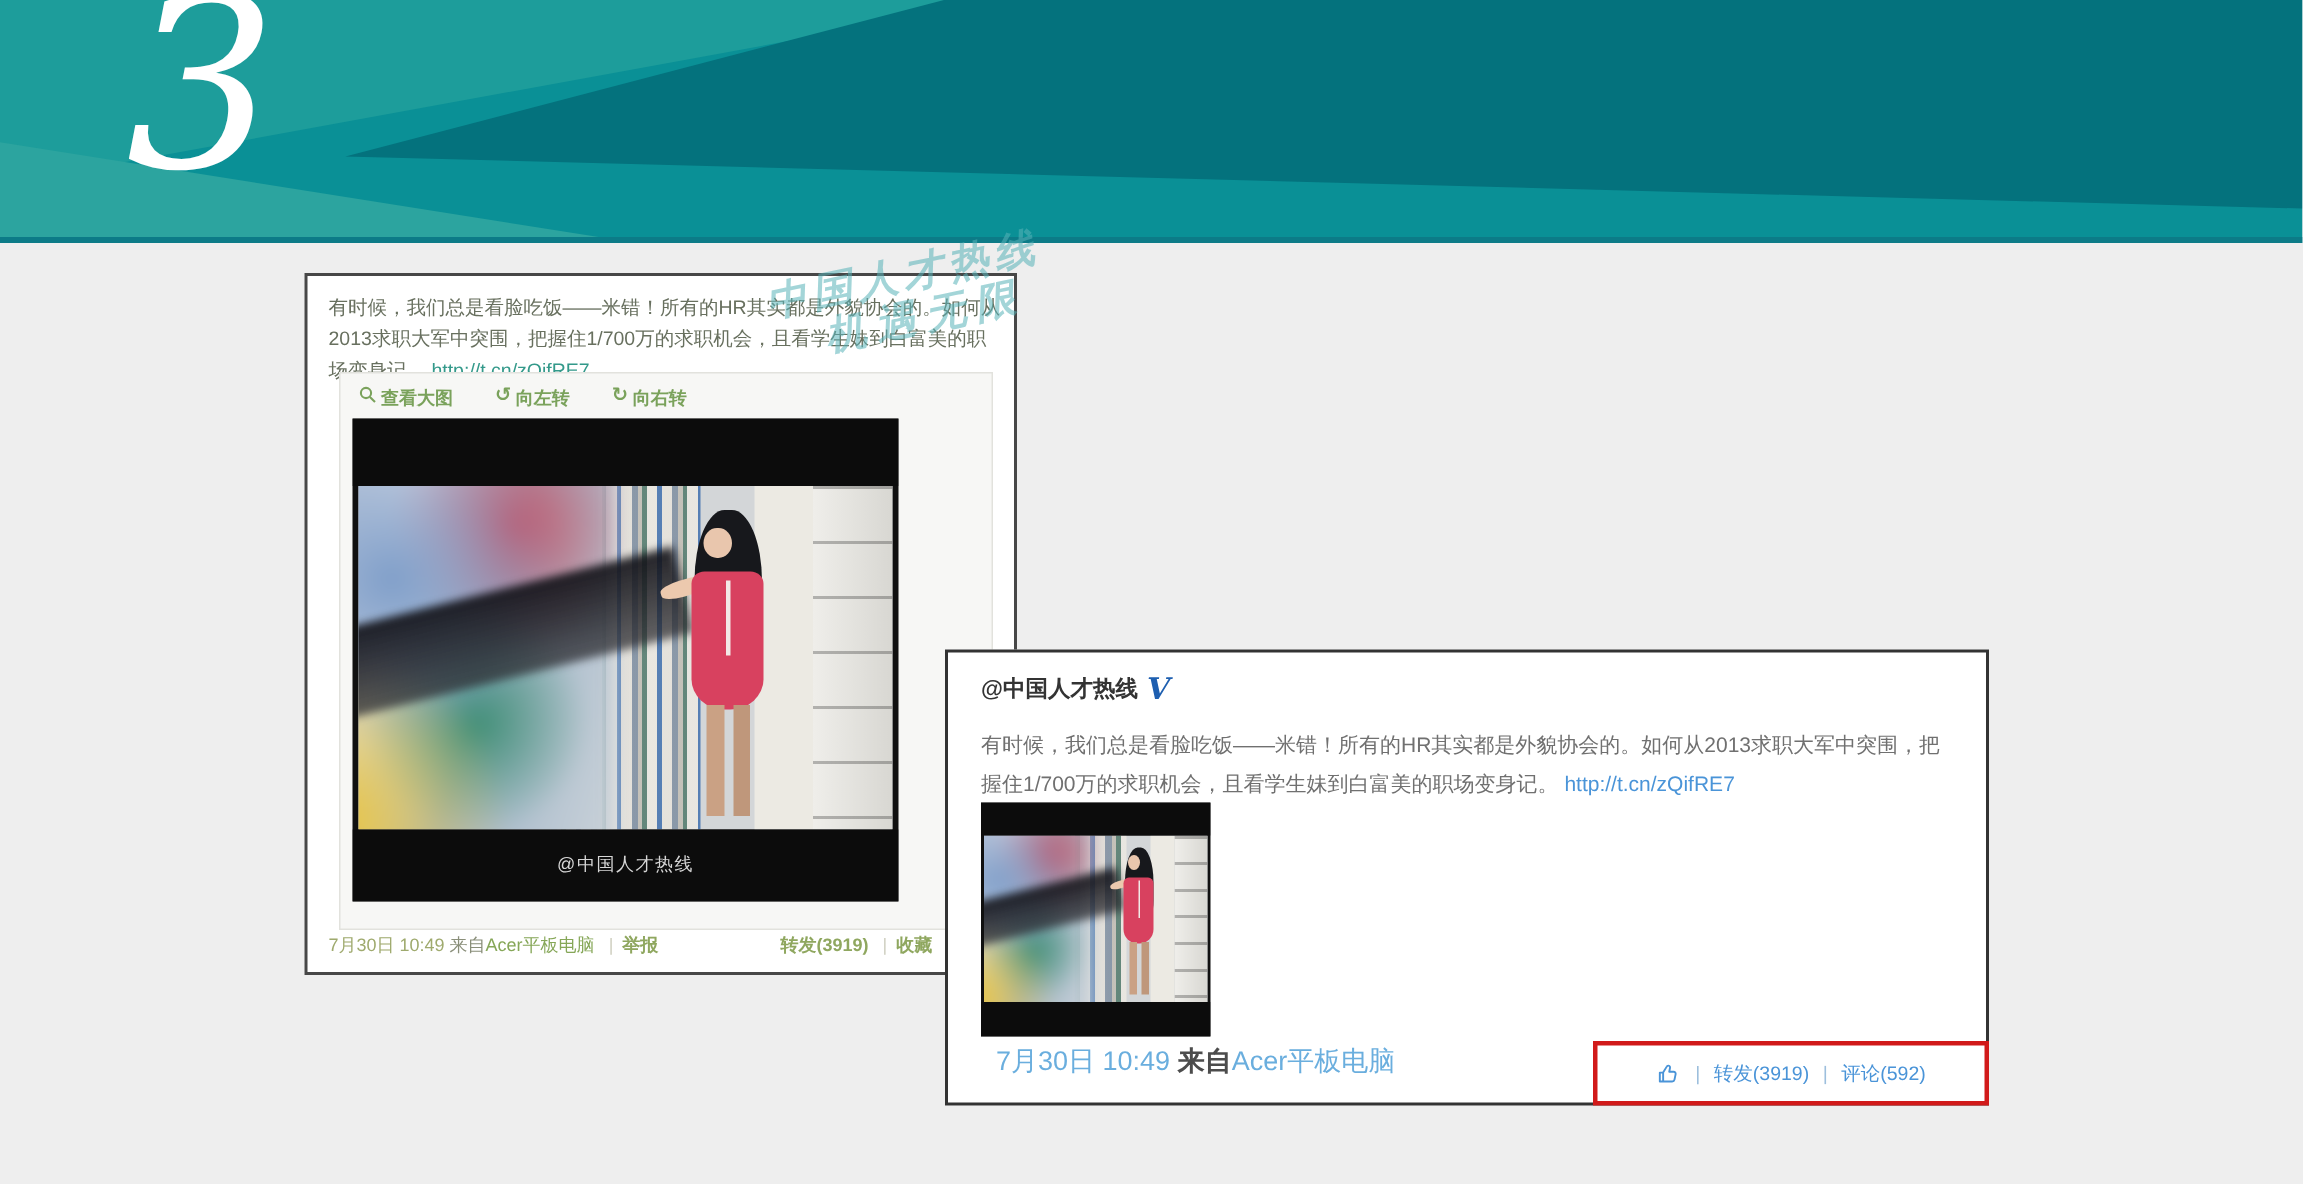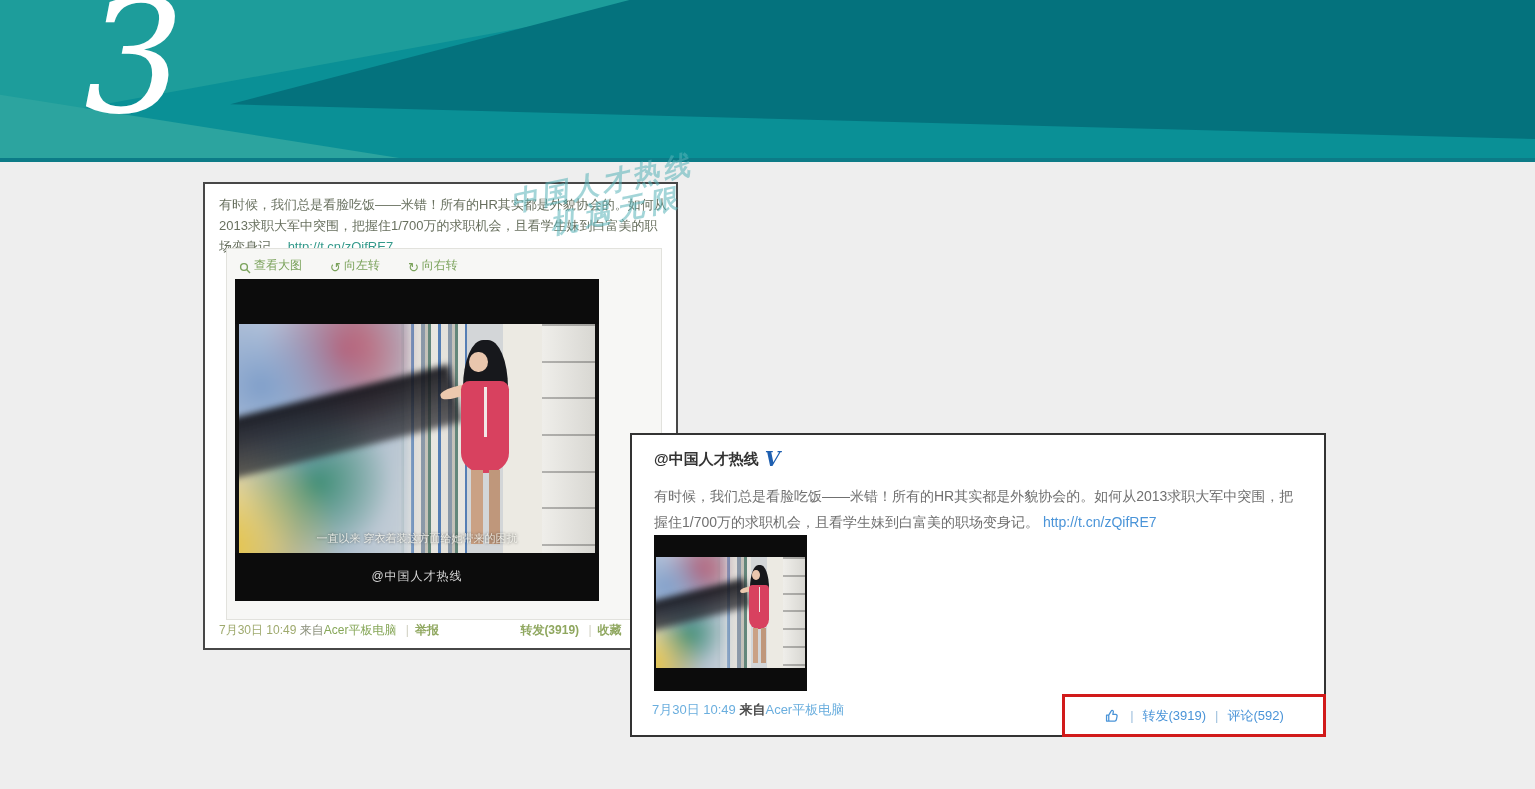--- a/index.html
+++ b/index.html
@@ -30,21 +30,21 @@
   .panel2 { left:630px; top:433px; width:696px; height:304px; border:2px solid #333333; z-index:3; }
 
   
   .p1-text { position:absolute; left:14px; top:10px; width:448px;
              font-size:13px; line-height:21px; color:#68705f; }
   .p1-text .post-link { color:#33998a; text-decoration:none; }
   .p1-imgbox { position:absolute; left:21px; top:64px; width:436px; height:372px;
              background:#f7f7f5; border:1px solid #e2e2dd; }
   .p1-toolbar { position:absolute; left:12px; top:8px; display:flex; gap:28px;
              font-size:12px; color:#7aa25b; align-items:center; }
-  .tool { display:flex; align-items:flex-end; gap:3px; cursor:pointer; }
+  .tool { display:flex; align-items:flex-start; gap:3px; cursor:pointer;font-weight:bold; }
   .tool .glyph { font-size:13px; line-height:12px; }
 
   
   .vframe { position:absolute; background:#101010; overflow:hidden; }
   .vframe.big { left:8px; top:30px; width:364px; height:322px; }
   .vframe.small { left:22px; top:100px; width:153px; height:156px; }
   .vf-top { position:absolute; left:0; top:0; width:100%; height:14%; background:#0c0c0c; }
   .vf-bottom { position:absolute; left:0; bottom:0; width:100%; height:15%; background:#0c0c0c;
                display:flex; align-items:center; justify-content:center; }
   .vf-caption { color:#d6d6d6; font-size:12px; letter-spacing:1px; }
@@ -91,21 +91,21 @@
   .p1-meta .act { color:#8fa75f; text-decoration:none;font-weight:bold; }
 
   
   .p2-header { position:absolute; left:22px; top:14px; display:flex; align-items:center; }
   .p2-account { font-size:15px; font-weight:bold; color:#333333; }
   .p2-verified { margin-left:6px; font-family:"DejaVu Serif","Liberation Serif",serif;
       font-weight:bold; font-style:italic; font-size:20px; color:#1e5fb0; line-height:1; }
   .p2-text { position:absolute; left:22px; top:48px; width:650px; font-size:14px;
       line-height:26px; color:#707070; }
   .p2-text .post-link { color:#4a94d8; text-decoration:none; }
-  .p2-meta { position:absolute; left:20px; bottom:16px; font-size:13px; white-space:nowrap; }
+  .p2-meta { position:absolute; left:32px; bottom:16px; font-size:18px; white-space:nowrap; }
   .p2-date, .p2-src { color:#6aaede; text-decoration:none; }
   .p2-from { color:#4c4c4c; font-weight:bold; }
   .p2-actions { position:absolute; right:-2px; bottom:-2px; width:264px; height:43px;
       border:3px solid #d11a1a; display:flex; align-items:center; justify-content:center;
       gap:9px; font-size:13px; white-space:nowrap; background:transparent; }
   .p2-actions .act2 { color:#4a94d8; text-decoration:none; }
   .p2-actions .vsep { color:#9dbfdd; }
   .thumb-svg { width:17px; height:17px; display:block; }
 </style>
 </head>
@@ -156,21 +156,20 @@
           <div class="ph ph-corridor"></div>
           <div class="ph ph-shelf-mid"></div>
           <div class="ph ph-blur-left"></div>
           <div class="ph ph-dark-band"></div>
           <div class="ph girl-hair"></div>
           <div class="ph girl-face"></div>
           <div class="ph girl-arm"></div>
           <div class="ph girl-dress"></div>
           <div class="ph girl-leg1"></div>
           <div class="ph girl-leg2"></div>
-          <div class="vf-subtitle">一直以来 穿衣着装这方面给她带来的困扰</div>
         </div>
         <div class="vf-top"></div>
         <div class="vf-bottom">
           <span class="vf-caption">@中国人才热线</span>
         </div>
       </div>
     </div>
 
     <div class="p1-meta">
       <span>

